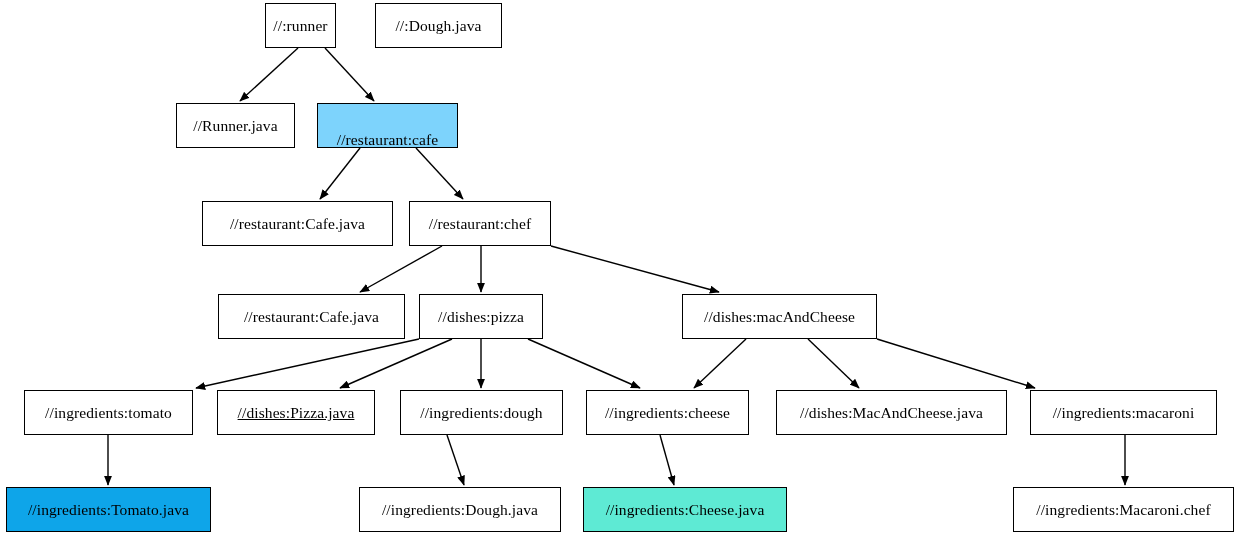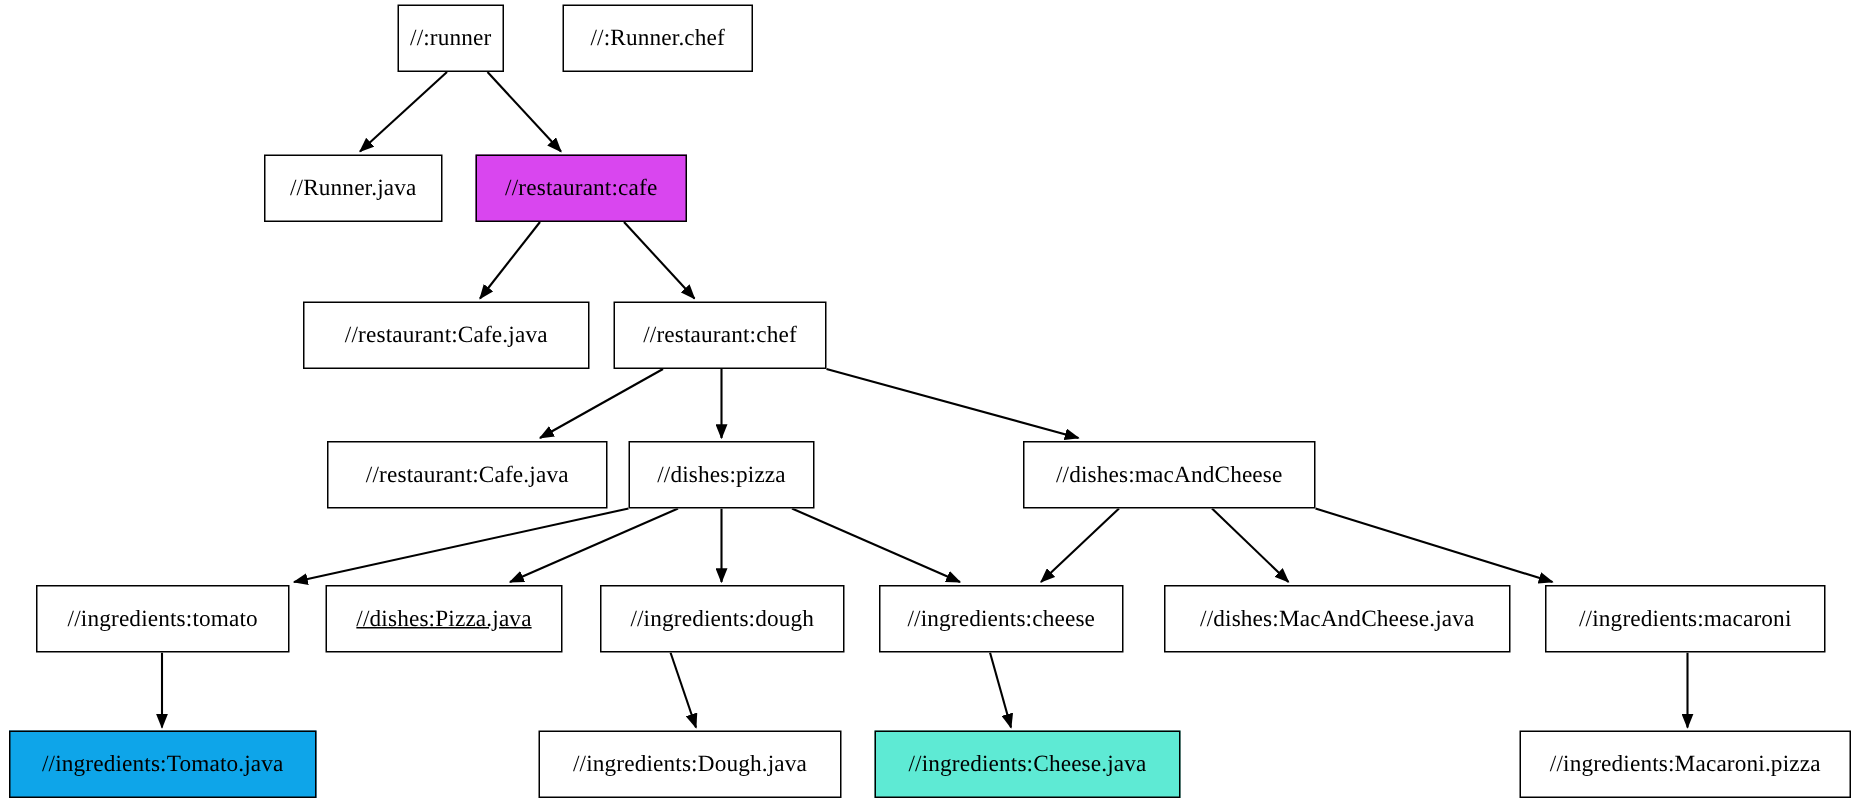--- a/index.html
+++ b/index.html
@@ -72,26 +72,26 @@
         <line x1="660" y1="435" x2="674" y2="485" stroke="#000000" stroke-width="1.4" marker-end="url(#arrowhead)"></line>
         <line x1="1125" y1="435" x2="1125" y2="485" stroke="#000000" stroke-width="1.4" marker-end="url(#arrowhead)"></line>
       </g>
   </svg>
 
   <div id="nodes-group">
       <div class="graph-node" style="left: 265px; top: 3px; width: 71px; height: 45px; background: rgb(255, 255, 255); border-color: rgb(0, 0, 0);">
         <span class="node-label">//:runner</span>
       </div>
       <div class="graph-node" style="left: 375px; top: 3px; width: 127px; height: 45px; background: rgb(255, 255, 255); border-color: rgb(0, 0, 0);">
-        <span class="node-label">//:Runner.chef</span>
+        <span class="node-label">//:Dough.java</span>
       </div>
       <div class="graph-node" style="left: 176px; top: 103px; width: 119px; height: 45px; background: rgb(255, 255, 255); border-color: rgb(0, 0, 0);">
         <span class="node-label">//Runner.java</span>
       </div>
-      <div class="graph-node" style="left: 317px; top: 103px; width: 141px; height: 45px; background: #d946ef; border-color: rgb(0, 0, 0);">
+      <div class="graph-node" style="left: 317px; top: 103px; width: 141px; height: 45px; background: #7dd3fc; border-color: rgb(0, 0, 0); align-items: flex-end;">
         <span class="node-label">//restaurant:cafe</span>
       </div>
       <div class="graph-node" style="left: 202px; top: 201px; width: 191px; height: 45px; background: rgb(255, 255, 255); border-color: rgb(0, 0, 0);">
         <span class="node-label">//restaurant:Cafe.java</span>
       </div>
       <div class="graph-node" style="left: 409px; top: 201px; width: 142px; height: 45px; background: rgb(255, 255, 255); border-color: rgb(0, 0, 0);">
         <span class="node-label">//restaurant:chef</span>
       </div>
       <div class="graph-node" style="left: 218px; top: 294px; width: 187px; height: 45px; background: rgb(255, 255, 255); border-color: rgb(0, 0, 0);">
         <span class="node-label">//restaurant:Cafe.java</span>
@@ -123,17 +123,17 @@
       <div class="graph-node" style="left: 6px; top: 487px; width: 205px; height: 45px; background: #0ea5e9; border-color: rgb(0, 0, 0);">
         <span class="node-label">//ingredients:Tomato.java</span>
       </div>
       <div class="graph-node" style="left: 359px; top: 487px; width: 202px; height: 45px; background: rgb(255, 255, 255); border-color: rgb(0, 0, 0);">
         <span class="node-label">//ingredients:Dough.java</span>
       </div>
       <div class="graph-node" style="left: 583px; top: 487px; width: 204px; height: 45px; background: #5eead4; border-color: rgb(0, 0, 0);">
         <span class="node-label">//ingredients:Cheese.java</span>
       </div>
       <div class="graph-node" style="left: 1013px; top: 487px; width: 221px; height: 45px; background: rgb(255, 255, 255); border-color: rgb(0, 0, 0);">
-        <span class="node-label">//ingredients:Macaroni.pizza</span>
+        <span class="node-label">//ingredients:Macaroni.chef</span>
       </div>
     </div>
 
 </div>
 
 </body></html>

